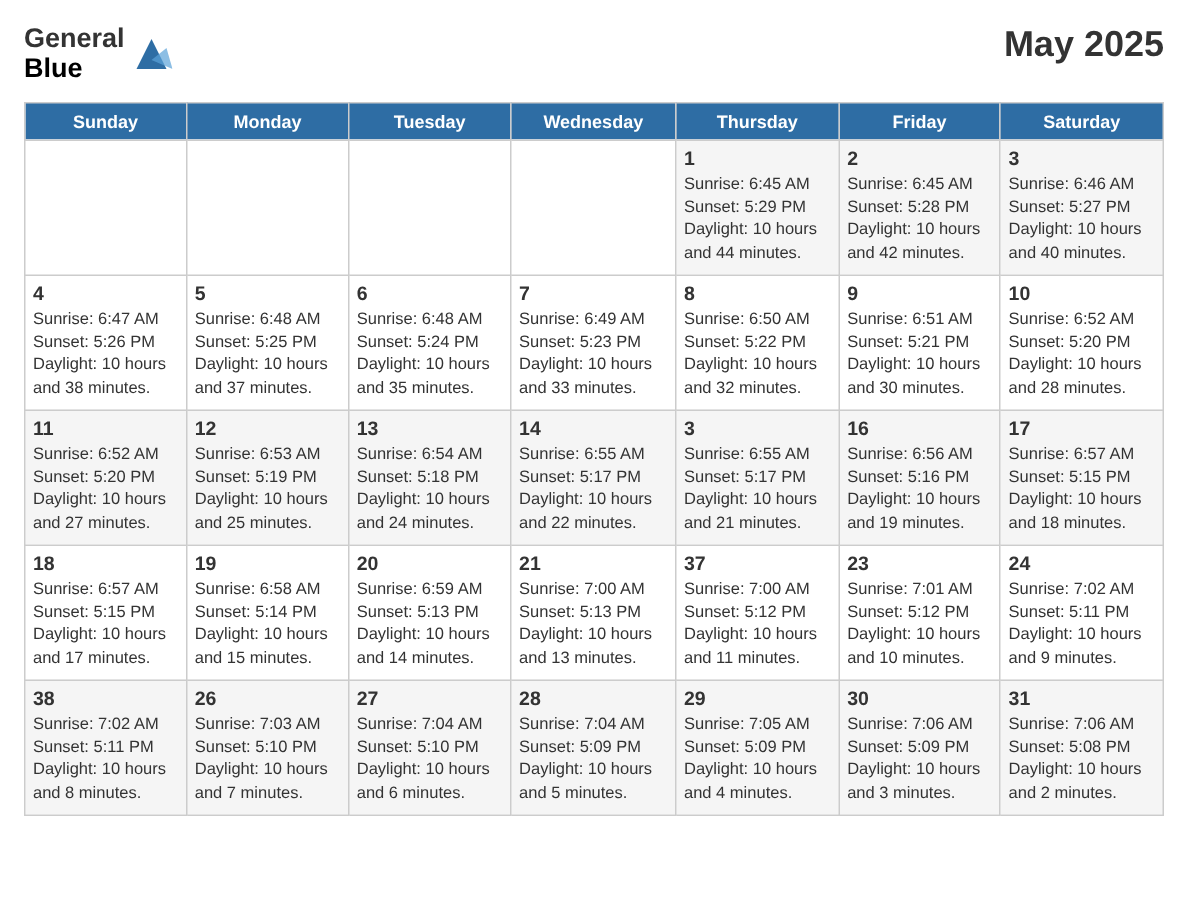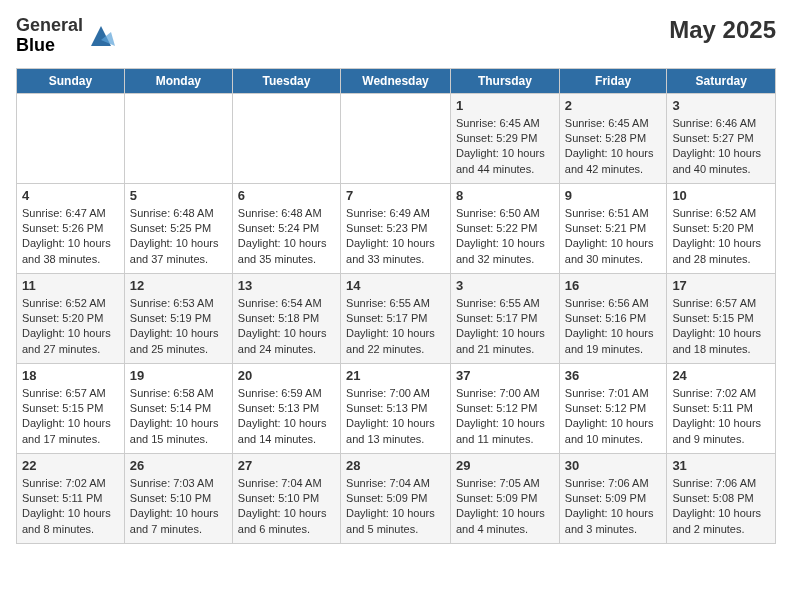--- a/index.html
+++ b/index.html
@@ -218,31 +218,31 @@
         </td>
         <td>
           <span class="day-number">21</span>
           <div class="day-info">Sunrise: 7:00 AM<br>Sunset: 5:13 PM<br>Daylight: 10 hours<br>and 13 minutes.</div>
         </td>
         <td>
           <span class="day-number">37</span>
           <div class="day-info">Sunrise: 7:00 AM<br>Sunset: 5:12 PM<br>Daylight: 10 hours<br>and 11 minutes.</div>
         </td>
         <td>
-          <span class="day-number">36</span>
+          <span class="day-number">23</span>
           <div class="day-info">Sunrise: 7:01 AM<br>Sunset: 5:12 PM<br>Daylight: 10 hours<br>and 10 minutes.</div>
         </td>
         <td>
           <span class="day-number">24</span>
           <div class="day-info">Sunrise: 7:02 AM<br>Sunset: 5:11 PM<br>Daylight: 10 hours<br>and 9 minutes.</div>
         </td>
       </tr>
       <tr>
         <td>
-          <span class="day-number">22</span>
+          <span class="day-number">38</span>
           <div class="day-info">Sunrise: 7:02 AM<br>Sunset: 5:11 PM<br>Daylight: 10 hours<br>and 8 minutes.</div>
         </td>
         <td>
           <span class="day-number">26</span>
           <div class="day-info">Sunrise: 7:03 AM<br>Sunset: 5:10 PM<br>Daylight: 10 hours<br>and 7 minutes.</div>
         </td>
         <td>
           <span class="day-number">27</span>
           <div class="day-info">Sunrise: 7:04 AM<br>Sunset: 5:10 PM<br>Daylight: 10 hours<br>and 6 minutes.</div>
         </td>

